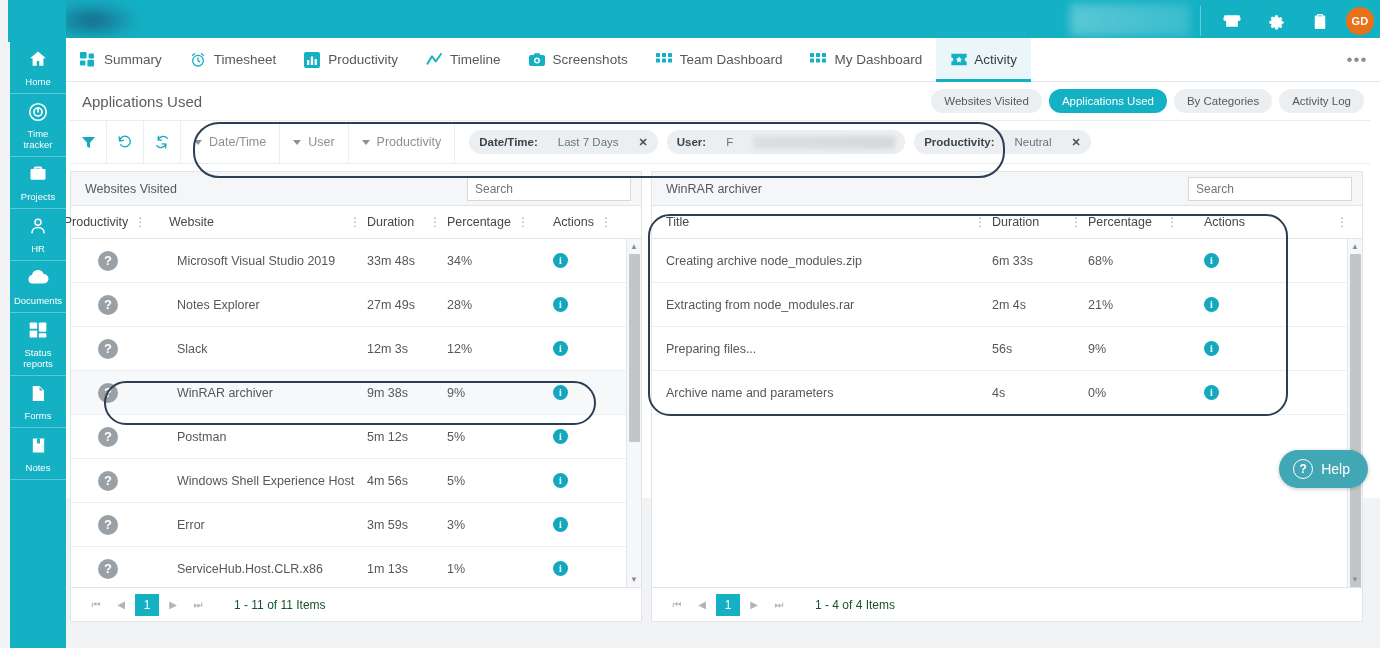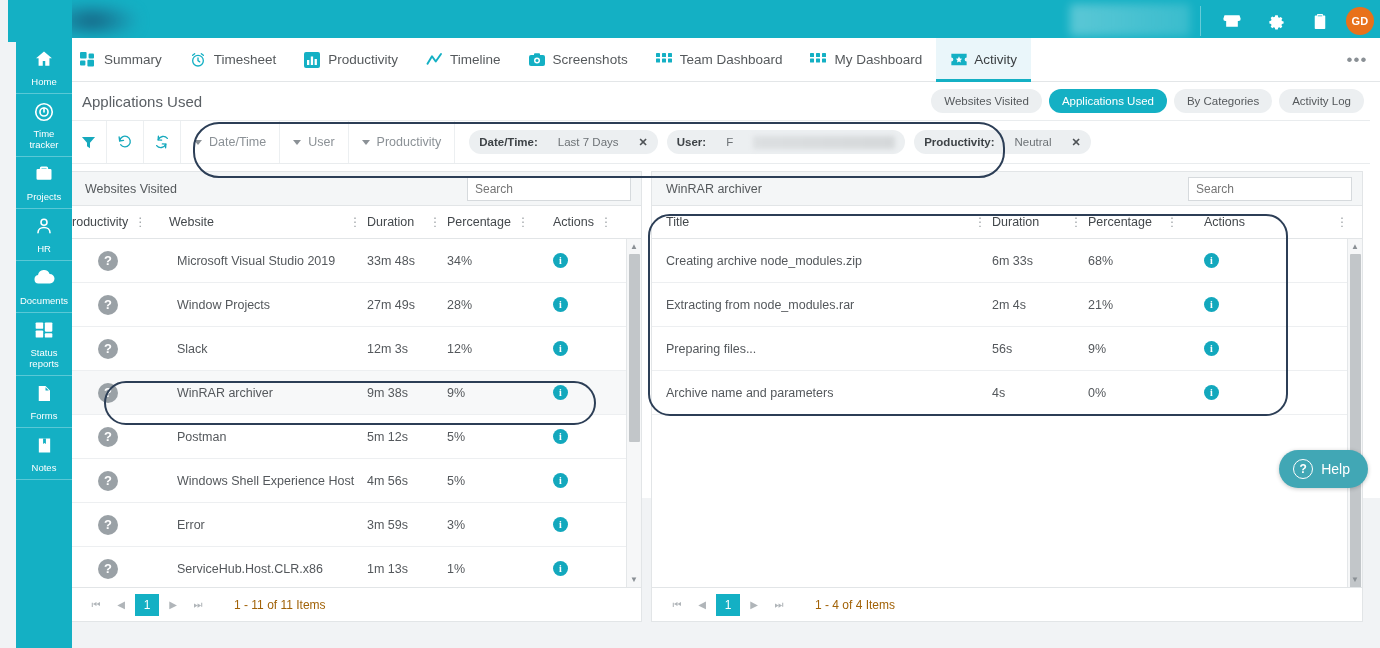--- a/index.html
+++ b/index.html
@@ -32,21 +32,21 @@
     color:#ffffff; cursor:pointer;
   }
   .avatar {
     width:28px; height:28px; border-radius:50%; background:#e8711a; color:#fff;
     font-size:11px; font-weight:bold; display:flex; align-items:center; justify-content:center;
     margin-left:4px; margin-right:6px; letter-spacing:.3px;
   }
 
   
   .sidebar {
-    position:absolute; left:16px; top:0; width:56px; height:648px;
+    position:absolute; left:10px; top:0; width:56px; height:648px;
     background:#14b0c4; padding-top:42px; z-index:5;
   }
   .side-item {
     width:56px; padding:7px 2px 6px; color:#fff; text-align:center;
     border-bottom:1px solid rgba(255,255,255,.30); cursor:pointer;
   }
   .side-item .si-icon { display:block; height:24px; line-height:24px; }
   .side-item .si-label { display:block; font-size:9.5px; line-height:11px; margin-top:3px; white-space:normal; }
 
   
@@ -172,21 +172,21 @@
 
   .pager {
     height:34px; border-top:1px solid #e2e5e7; display:flex; align-items:center;
     padding-left:14px; gap:3px; background:#fff;
   }
   .pg-btn { width:22px; height:22px; display:flex; align-items:center; justify-content:center; color:#b0b5b9; font-size:10px; cursor:pointer; }
   .pg-num {
     min-width:24px; height:22px; background:#14b0c4; color:#fff; font-size:12px;
     display:flex; align-items:center; justify-content:center; cursor:pointer;
   }
-  .pg-text { margin-left:22px; font-size:12px; color:#a16207; }
+  .pg-text { margin-left:22px; font-size:12px; color:#14532d; }
 
   
   .help {
     position:absolute; right:12px; bottom:10px; height:38px; padding:0 18px 0 14px;
     border-radius:19px; background:#41a7b5; color:#fff; display:flex; align-items:center; gap:8px;
     font-size:14px; cursor:pointer; box-shadow:0 1px 4px rgba(0,0,0,.22);
   }
   .help .hcircle {
     width:20px;height:20px;border-radius:50%;border:1.8px solid #fff;
     display:flex;align-items:center;justify-content:center;font-size:12px;font-weight:bold;
@@ -491,21 +491,21 @@
                 <div class="cell cL3">33m 48s</div>
                 <div class="cell cL4">34%</div>
                 <div class="cell cL5">
                   <span class="infobtn">i</span>
                 </div>
               </div>
               <div class="row">
                 <div class="cell cL1">
                   <span class="qmark">?</span>
                 </div>
-                <div class="cell cL2">Window Projects</div>
+                <div class="cell cL2">Notes Explorer</div>
                 <div class="cell cL3">27m 49s</div>
                 <div class="cell cL4">28%</div>
                 <div class="cell cL5">
                   <span class="infobtn">i</span>
                 </div>
               </div>
               <div class="row">
                 <div class="cell cL1">
                   <span class="qmark">?</span>
                 </div>

